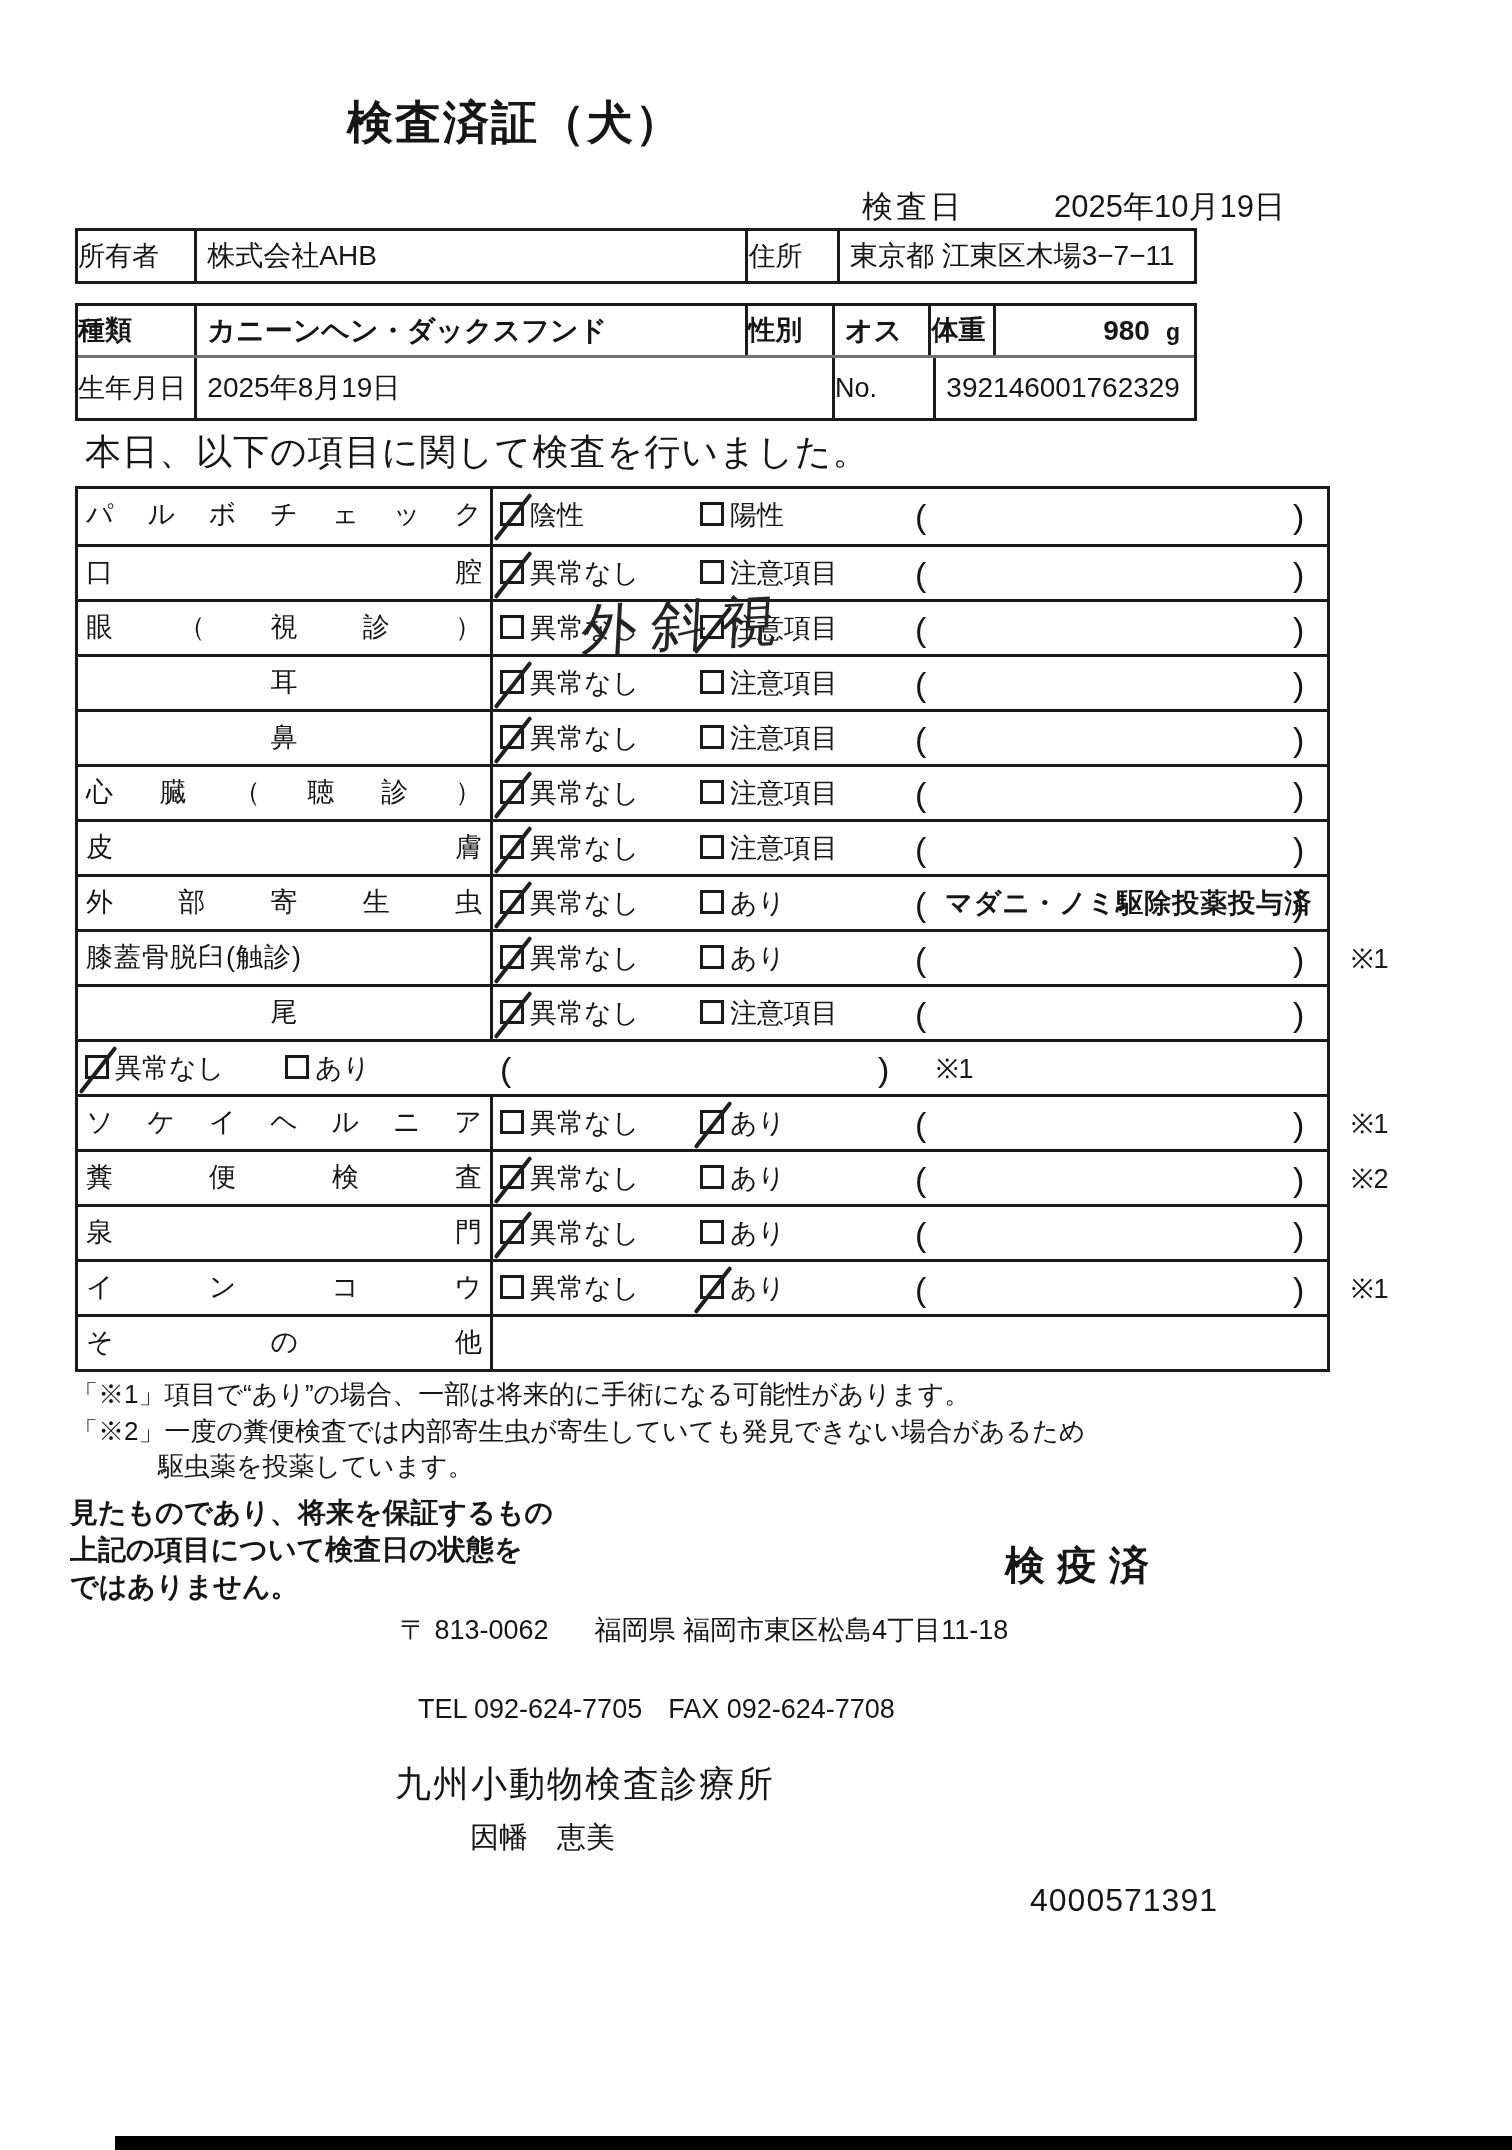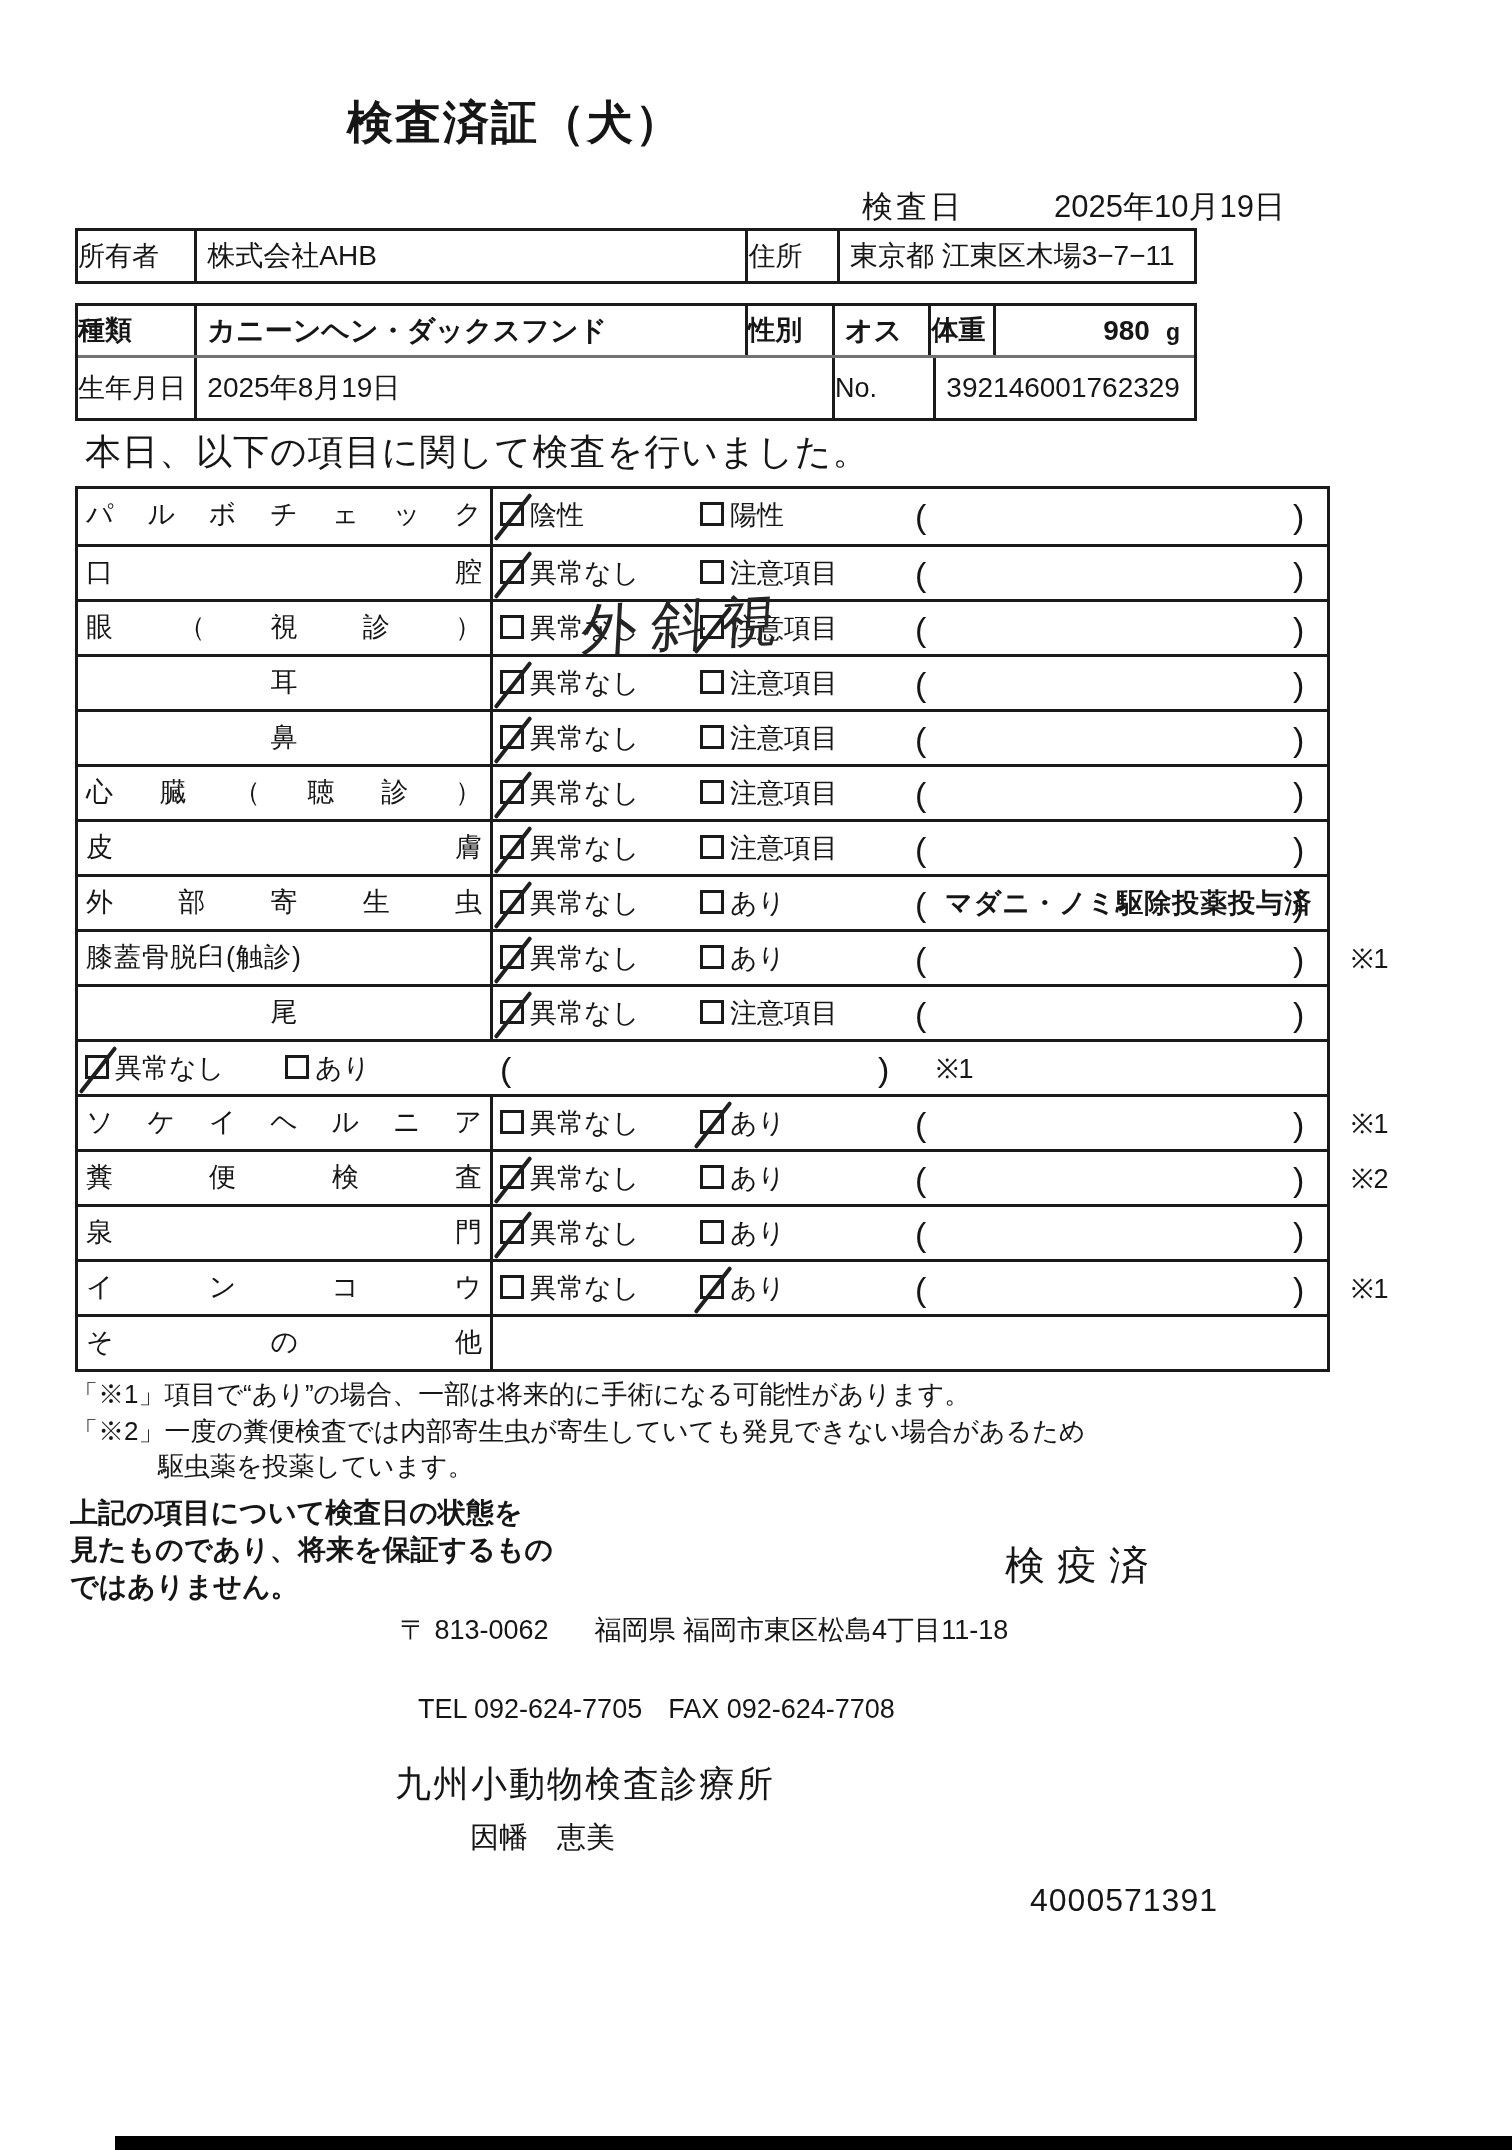--- a/index.html
+++ b/index.html
@@ -55,21 +55,21 @@
   .note-hand{position:absolute;left:88px;top:-12px;font-size:56px;line-height:70px;
     letter-spacing:14px;color:#242424;transform:rotate(-3deg) skewX(-6deg);white-space:nowrap;}
   .cl-mark{position:absolute;left:858px;top:0;font-size:27px;line-height:55px;white-space:nowrap;}
   
   .fn{font-size:26px;white-space:nowrap;}
   #fn1{left:72px;top:1377px;}
   #fn2a{left:72px;top:1414px;}
   #fn2b{left:158px;top:1449px;}
   
   #disclaimer{left:70px;top:1494px;font-size:28px;font-weight:bold;line-height:37px;white-space:nowrap;}
-  #stamp{left:1005px;top:1538px;font-size:40px;letter-spacing:12px;font-weight:normal;white-space:nowrap;}
+  #stamp{left:1005px;top:1538px;font-size:40px;letter-spacing:12px;font-weight:bold;white-space:nowrap;}
   #postal-line{left:400px;top:1612px;font-size:27px;white-space:nowrap;}
   #postal-line .gap{display:inline-block;width:46px;}
   #tel-line{left:418px;top:1694px;font-size:27px;white-space:nowrap;}
   #tel-line .gap{display:inline-block;width:26px;}
   #clinic-name{left:395px;top:1760px;font-size:36px;letter-spacing:2px;white-space:nowrap;}
   #vet-name{left:470px;top:1818px;font-size:29px;white-space:nowrap;}
   #serial{left:1030px;top:1882px;width:170px;text-align:right;font-size:32px;letter-spacing:1px;}
   #scan-bar{left:115px;top:2136px;width:1397px;height:14px;background:#000;}
 </style>
 </head>
@@ -316,22 +316,22 @@
         <div class="cl-label al-spread">その他</div>
         <div class="cl-opts"></div>
       </div>
     </div>
 
   <div class="abs fn" id="fn1">「※1」項目で“あり”の場合、一部は将来的に手術になる可能性があります。</div>
   <div class="abs fn" id="fn2a">「※2」一度の糞便検査では内部寄生虫が寄生していても発見できない場合があるため</div>
   <div class="abs fn" id="fn2b">駆虫薬を投薬しています。</div>
 
   <div class="abs" id="disclaimer">
+    <div>見たものであり、将来を保証するもの</div>
     <div>上記の項目について検査日の状態を</div>
-    <div>見たものであり、将来を保証するもの</div>
     <div>ではありません。</div>
   </div>
 
   <div class="abs" id="stamp">検疫済</div>
 
   <div class="abs" id="postal-line">
     <span>〒 813-0062</span><span class="gap"></span><span>福岡県 福岡市東区松島4丁目11-18</span>
   </div>
 
   <div class="abs" id="tel-line">

